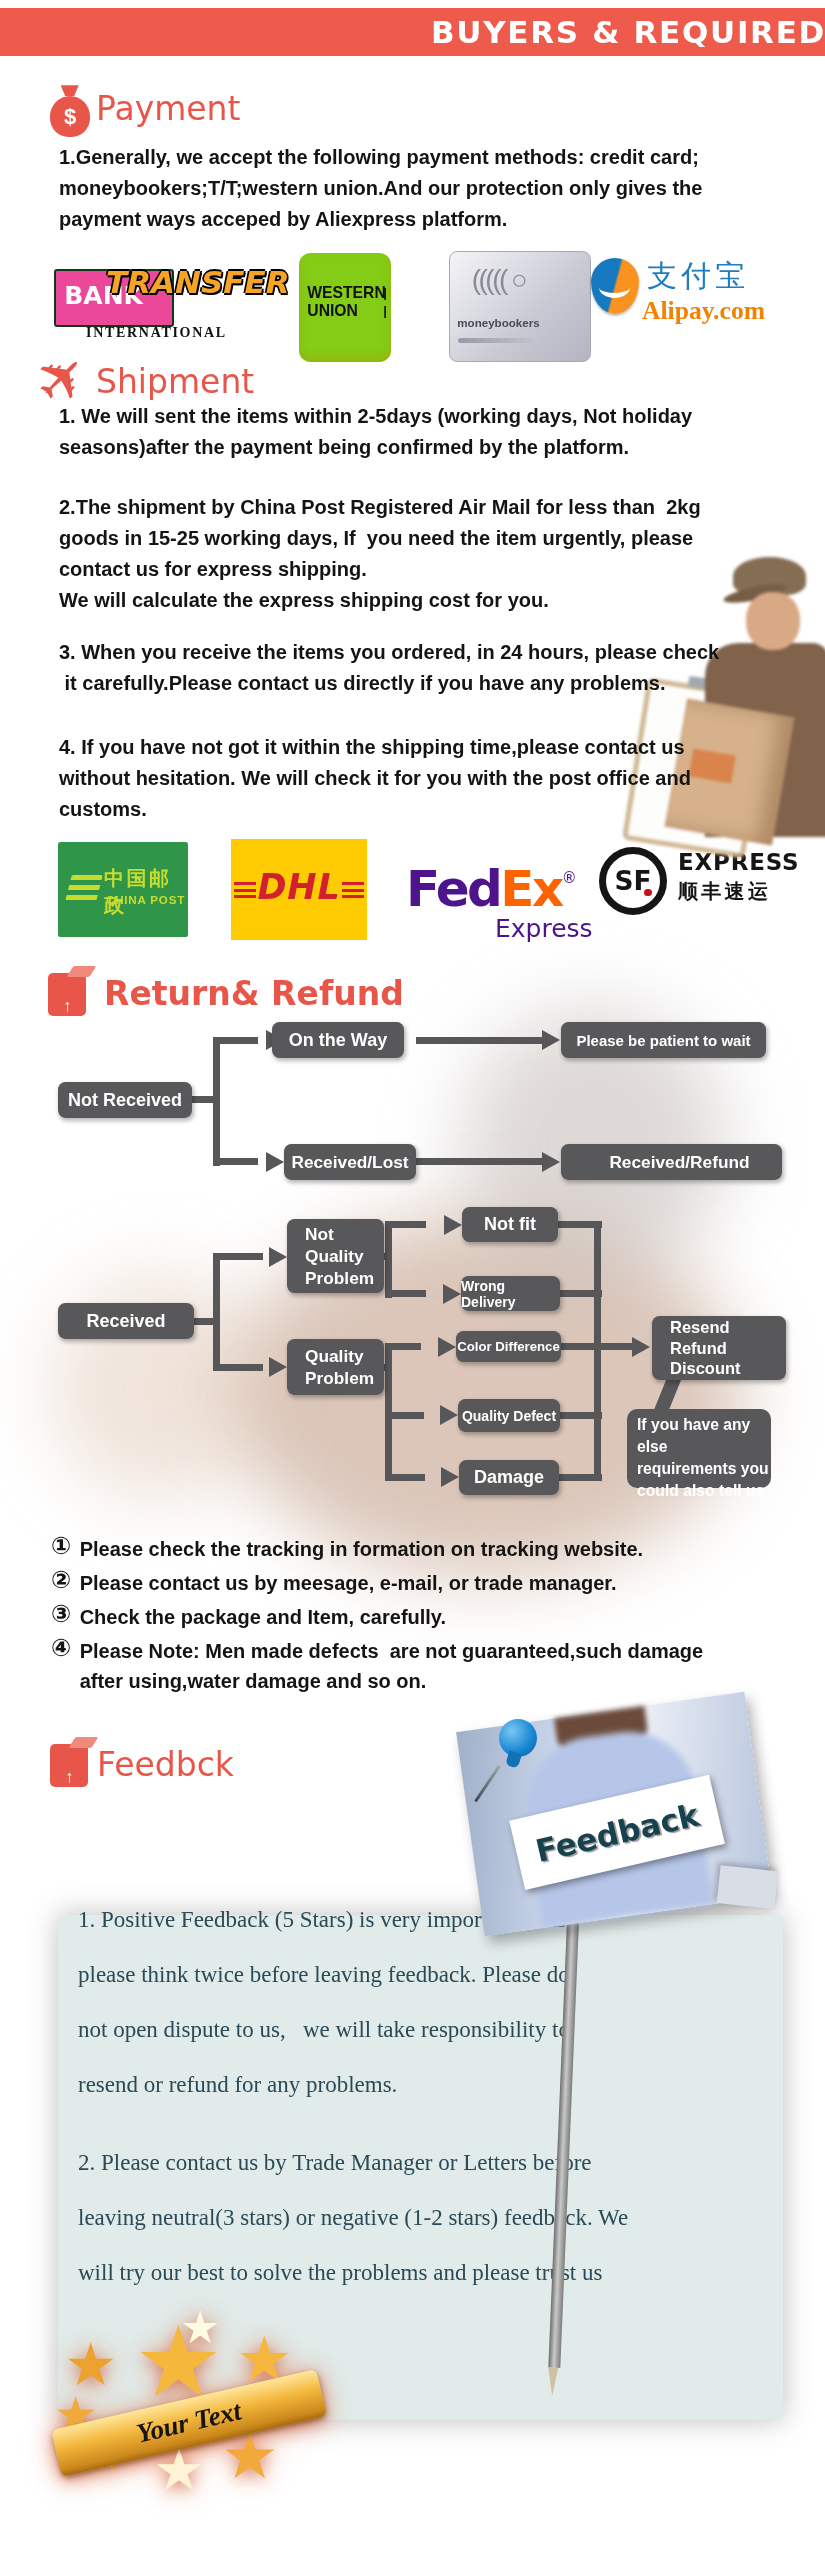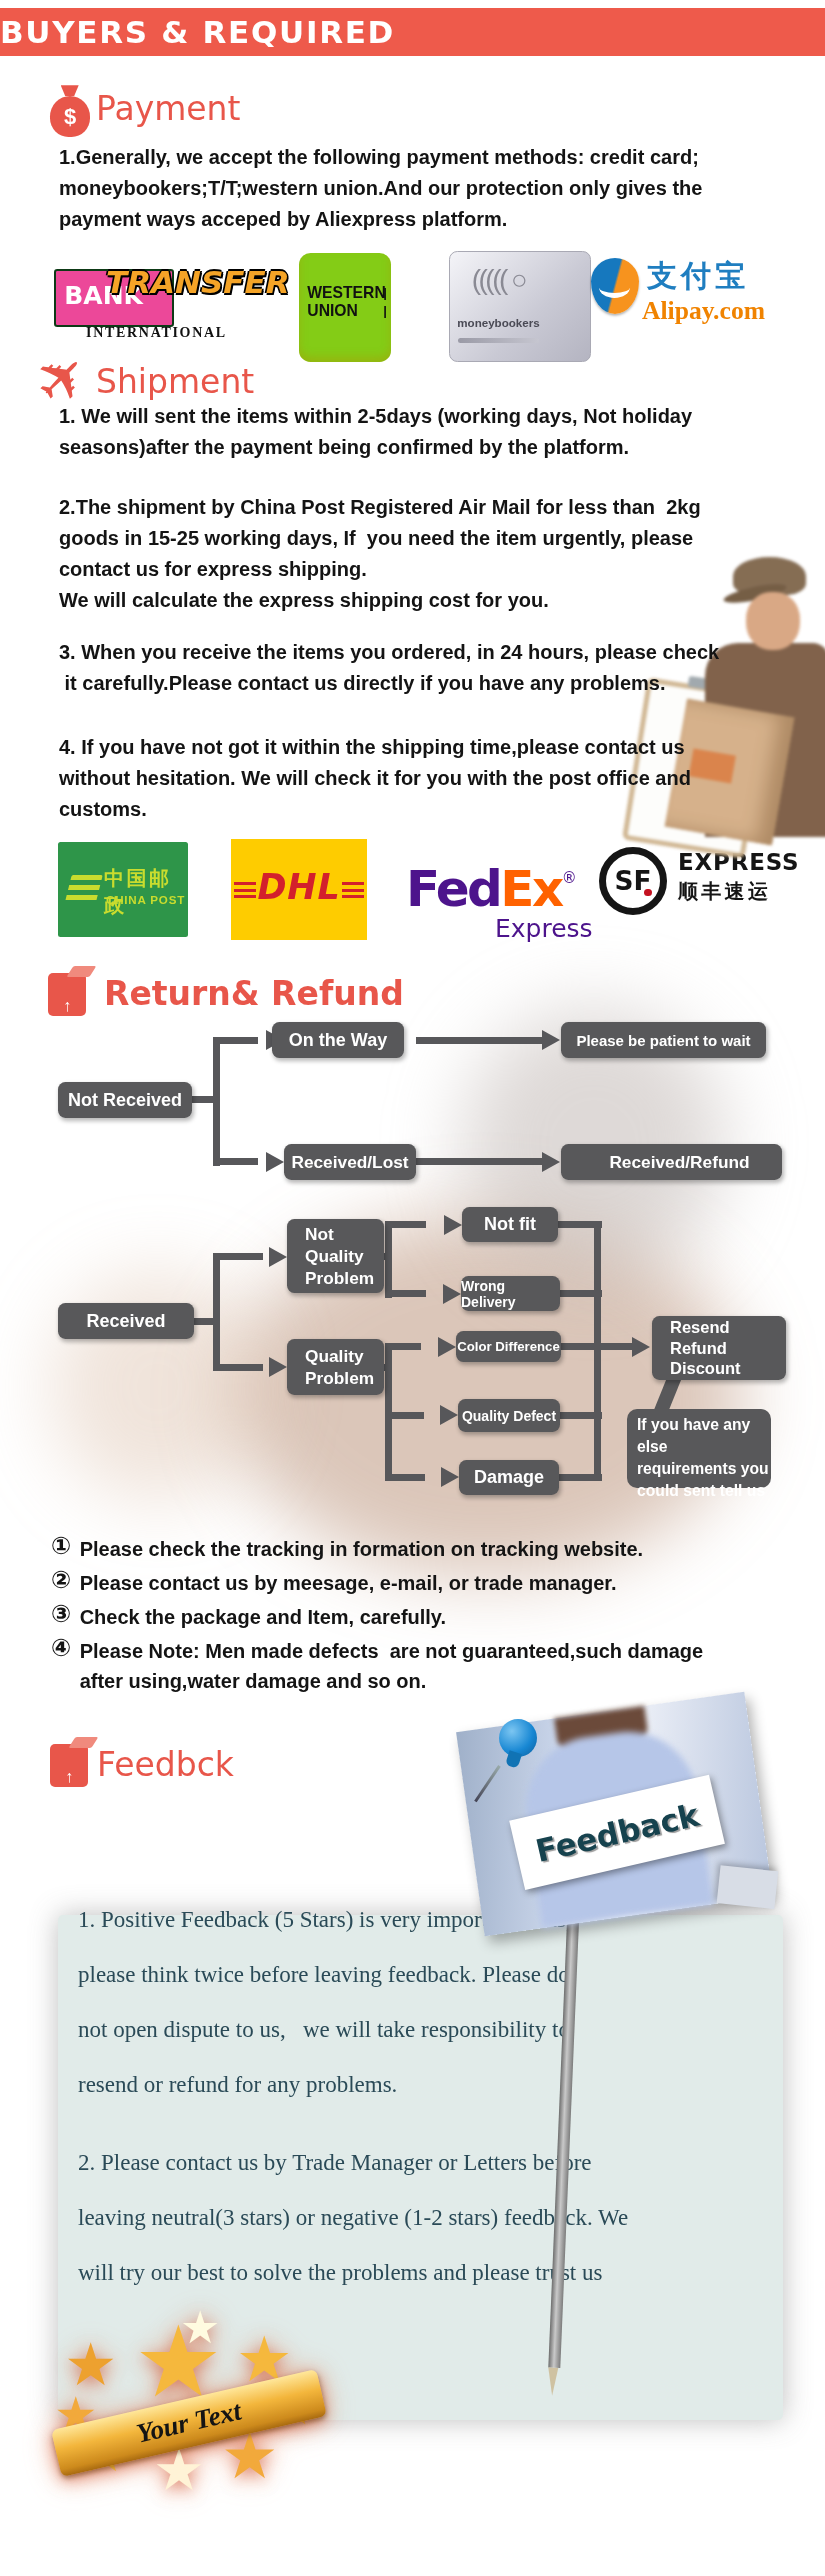--- a/index.html
+++ b/index.html
@@ -1,21 +1,21 @@
 <!DOCTYPE html>
 <html style="font-size:13.2px"><head>
 <meta charset="utf-8">
 <style>
   html,body{margin:0;padding:0;background:#fff;}
   .page{position:relative;width:826px;height:2576px;background:#fff;overflow:hidden;
         font-family:"Liberation Sans",sans-serif;}
 
   
   .hdr{position:absolute;left:0;top:8.3px;width:826px;height:48px;background:#ee5a4b;}
-  .hdr span{display:block;text-align:left;line-height:48px;color:#fff;
+  .hdr span{display:block;text-align:right;line-height:48px;color:#fff;
             font-family:"DejaVu Sans",sans-serif;font-weight:bold;font-size:31px;letter-spacing:1.7px;}
 
   
   .h-red{position:absolute;font-family:"DejaVu Sans",sans-serif;font-size:33px;color:#e8564a;}
 
   .moneybag{position:absolute;left:50px;top:96px;width:40px;height:41px;background:#e8564a;
             border-radius:50% 50% 46% 46%;}
   .moneybag::before{content:"";position:absolute;top:-10.7px;left:10.7px;width:18px;height:10.7px;
             background:#e8564a;clip-path:polygon(25% 100%,75% 100%,100% 0,0 0);}
   .moneybag span{display:block;text-align:center;line-height:41px;color:#fff;font-weight:bold;font-size:22px;}
@@ -55,21 +55,21 @@
   .mb-arcs::before{content:"((((( ○";}
   .mb-label{position:absolute;left:0;top:64px;width:97px;text-align:center;font-weight:bold;
             font-size:11.6px;color:#4a4a55;}
   .mb-sub{position:absolute;left:8.3px;top:86px;width:81px;height:5px;
             background:linear-gradient(90deg,#9a9aa6,#c6c6d0);border-radius:2.5px;}
   .ali-shield{position:absolute;left:591px;top:258px;width:48px;height:56px;
             background:linear-gradient(105deg,#1678be 48%,#f7931e 52%);
             border-radius:50% 50% 50% 50% / 42% 42% 58% 58%;box-shadow:0 1.7px 2.5px rgba(0,0,0,.3);}
   .ali-shield::after{content:"";position:absolute;left:8.3px;top:18px;width:31px;height:16.5px;
             border-bottom:5px solid #fff;border-radius:0 0 50% 50%;}
-  .ali-cn{position:absolute;left:647px;top:256px;font-size:30px;font-weight:bold;color:#1f7ec0;
+  .ali-cn{position:absolute;left:647px;top:256px;font-size:30px;font-weight:normal;color:#1f7ec0;
             letter-spacing:4.1px;font-family:"DejaVu Sans",sans-serif;}
   .ali-site{position:absolute;left:642px;top:296px;font-size:25.6px;color:#f08300;
             font-family:"Liberation Serif",serif;font-weight:bold;}
 
   
   .courier{position:absolute;left:698px;top:519px;width:128px;height:318px;z-index:1;
            filter:blur(1.7px);opacity:.93;}
   .c-cap{position:absolute;left:35px;top:38px;width:73px;height:38px;background:#7c6247;
            border-radius:50% 50% 30% 30%;}
   .c-brim{position:absolute;left:25px;top:68px;width:64px;height:13.2px;background:#6b5238;
@@ -325,21 +325,21 @@
   <div class="fbox left" style="left:287px;top:1339px;width:79px;height:56px;font-size:17.3px;">Quality
 Problem</div>
   <div class="fbox" style="left:456px;top:1331px;width:105px;height:31px;font-size:13.2px;">Color Difference</div>
   <div class="fbox" style="left:458px;top:1399px;width:102px;height:33px;font-size:14px;">Quality Defect</div>
   <div class="fbox" style="left:459px;top:1460px;width:100px;height:35px;">Damage</div>
   <div class="fbox left" style="left:652px;top:1316px;width:116px;height:64px;font-size:16.5px;line-height:20.6px;">Resend
 Refund
 Discount</div>
   <div class="bubble">If you have any else
 requirements you
-could sent tell us</div>
+could also tell us</div>
 
   <div class="note-row" style="top:1532px;">
     <span class="mk">①</span><span class="tx">Please check the tracking in formation on tracking website.</span>
   </div>
   <div class="note-row" style="top:1566px;">
     <span class="mk">②</span><span class="tx">Please contact us by meesage, e-mail, or trade manager.</span>
   </div>
   <div class="note-row" style="top:1600px;">
     <span class="mk">③</span><span class="tx">Check the package and Item, carefully.</span>
   </div>

